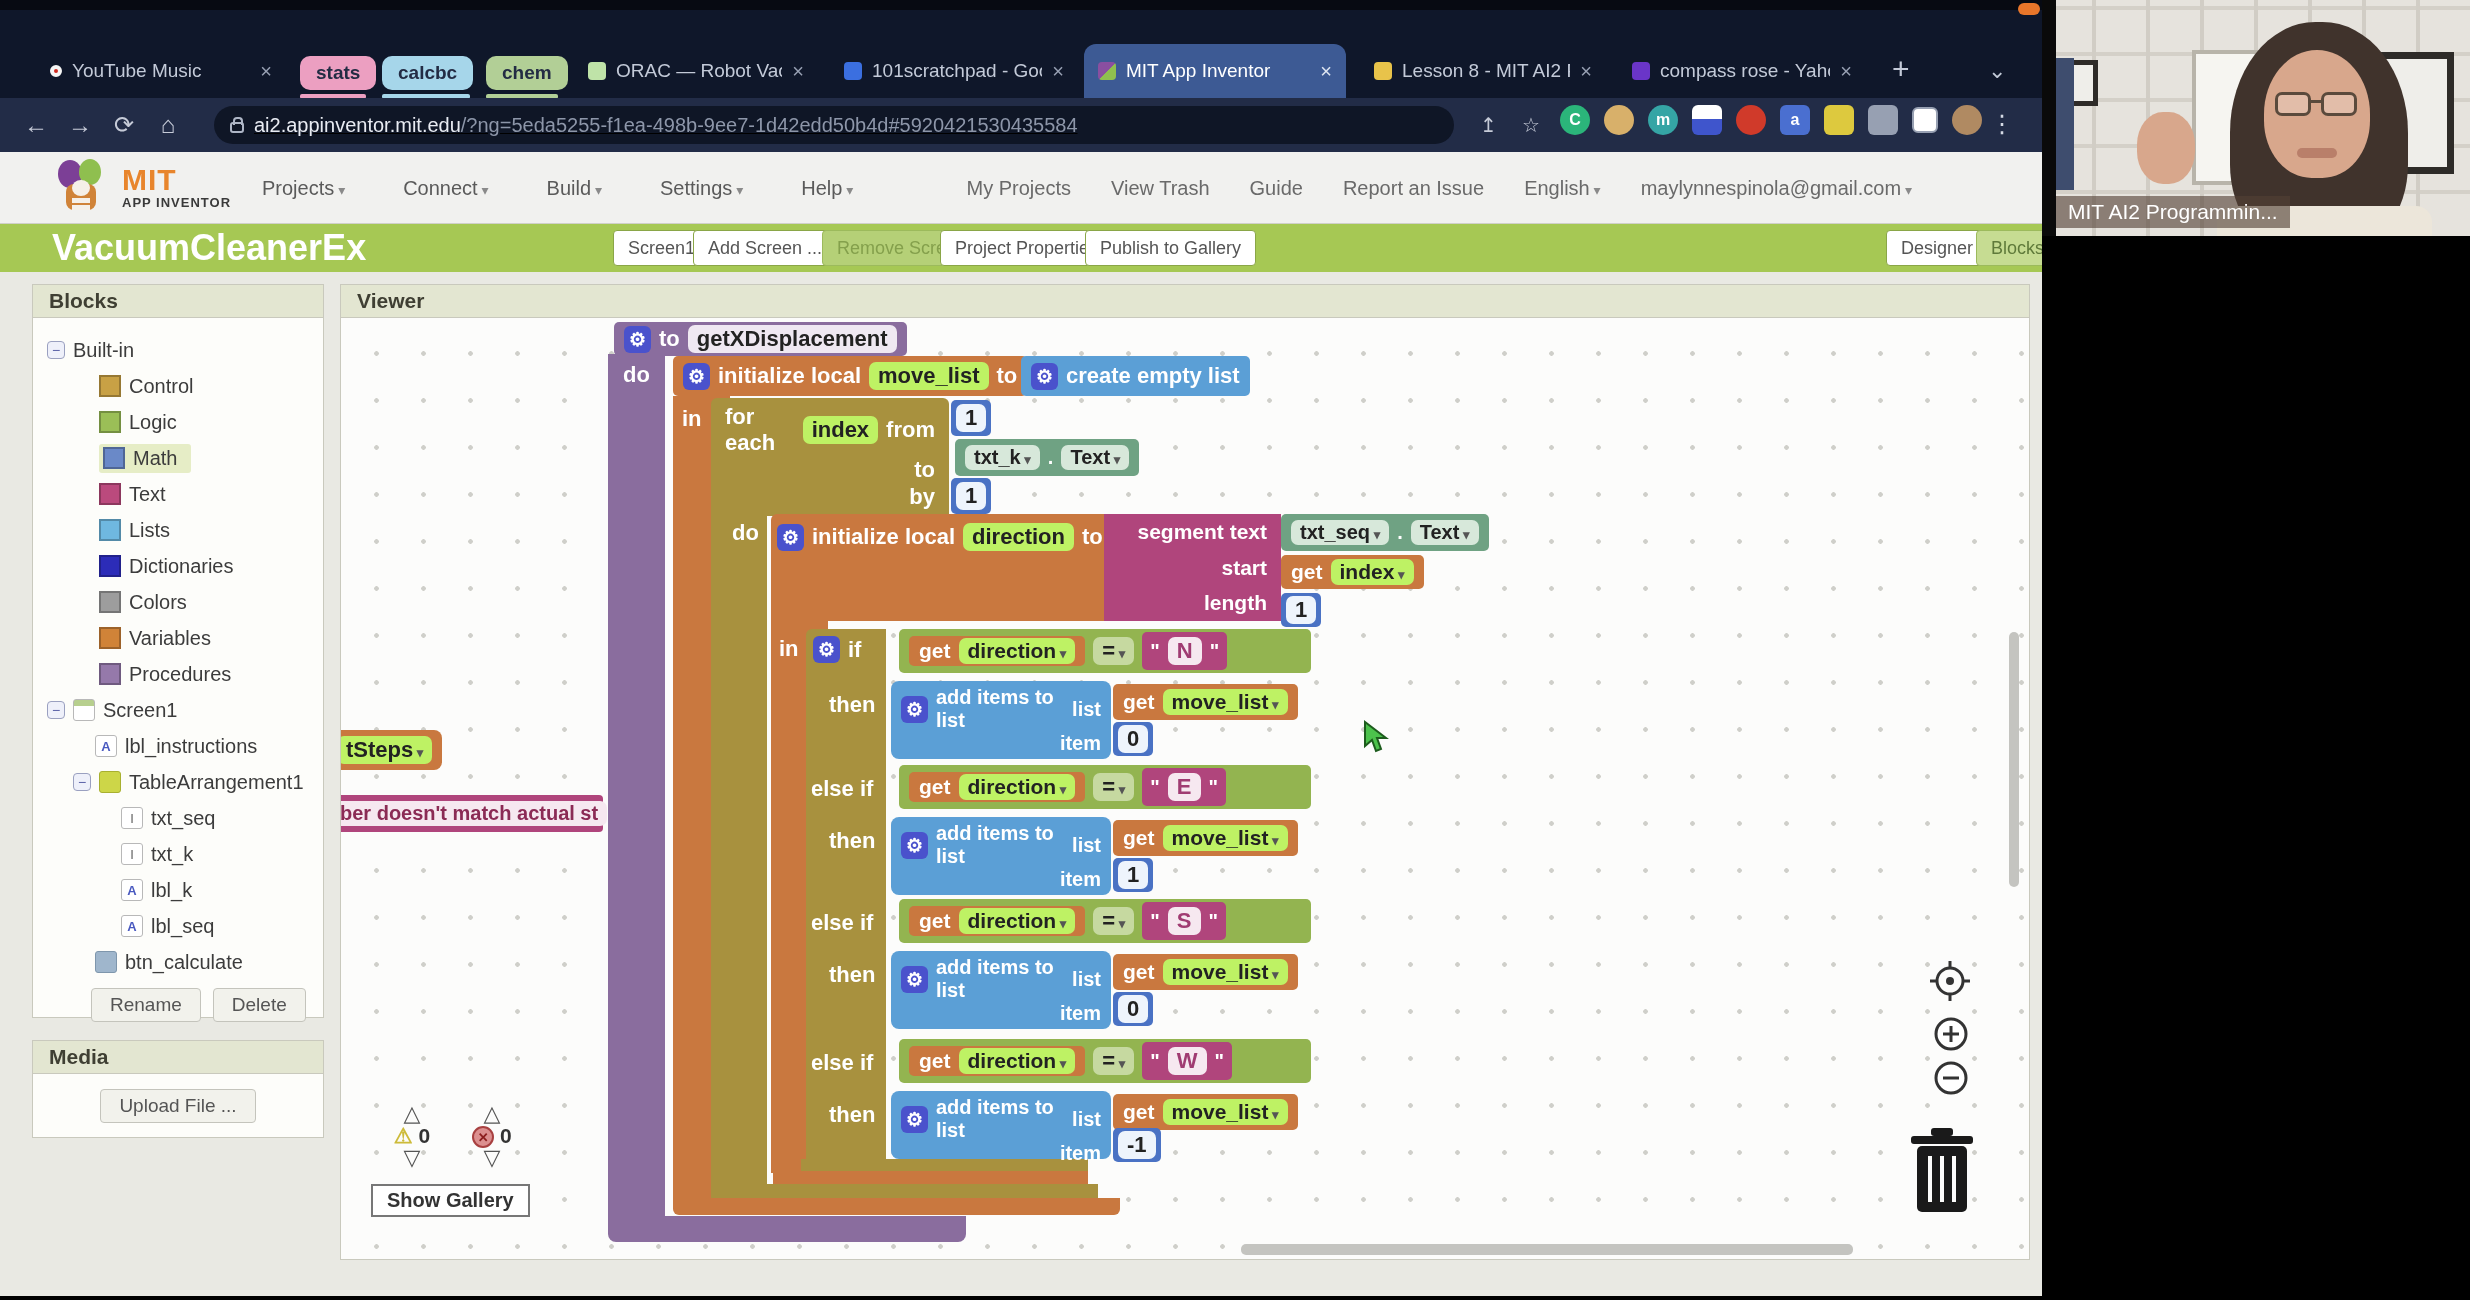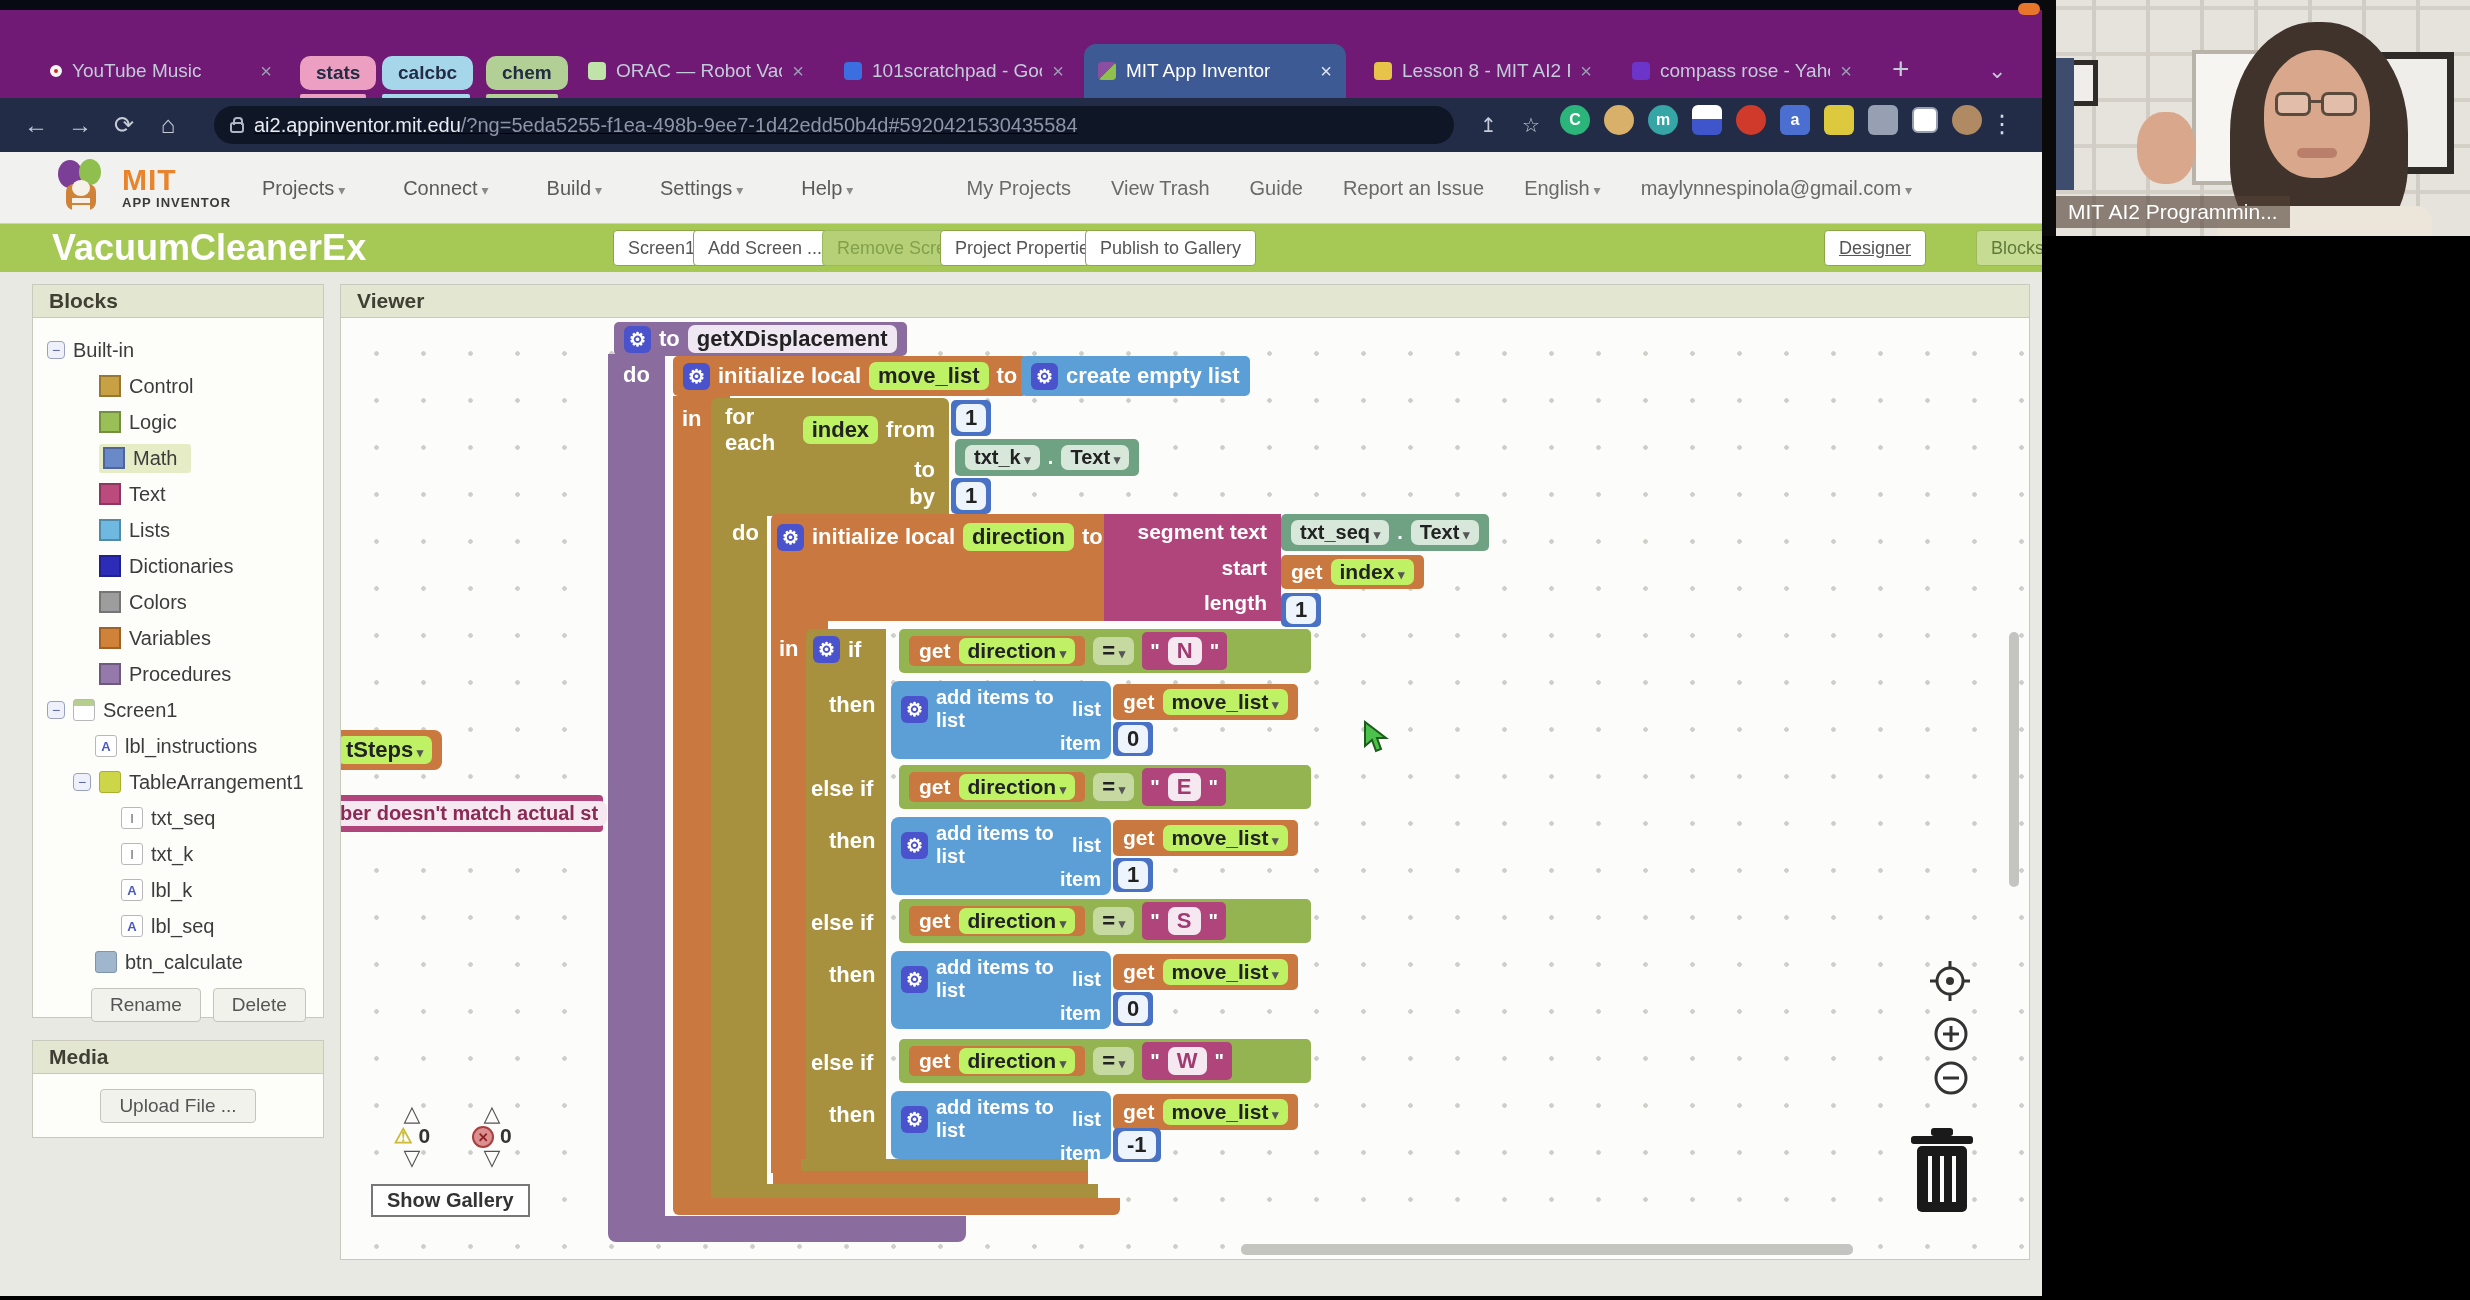--- a/index.html
+++ b/index.html
@@ -2,21 +2,21 @@
 <html><head>
 <meta charset="utf-8">
 <style>
   * { margin:0; padding:0; box-sizing:border-box; }
   html,body { width:2470px; height:1300px; background:#000; overflow:hidden;
               font-family:"Liberation Sans", sans-serif; }
   .abs { position:absolute; }
 
   
   #browser { position:absolute; left:0; top:0; width:2042px; height:1296px; background:#fff; overflow:hidden; }
-  #tabstrip { position:absolute; left:0; top:0; width:2042px; height:98px; background:#701a75; }
+  #tabstrip { position:absolute; left:0; top:0; width:2042px; height:98px; background:#0f172a; }
   #tabstrip::before { content:""; position:absolute; left:0; top:0; width:100%; height:10px; background:#070a12; }
   .tab { position:absolute; top:44px; height:54px; display:flex; align-items:center; gap:10px;
          padding:0 14px; border-radius:12px 12px 0 0; color:#c3cad8; font-size:19px; overflow:hidden; white-space:nowrap; }
   .tab.active { background:#3d5a94; color:#fff; }
   .tab .tlabel { overflow:hidden; text-overflow:clip; flex:1; }
   .tab .close { color:#98a1b4; font-size:20px; flex:0 0 auto; }
   .tab.active .close { color:#dfe6f2; }
   .favicon { width:18px; height:18px; border-radius:4px; flex:0 0 auto; }
   .grouptab { position:absolute; top:56px; height:34px; display:flex; align-items:center;
               padding:0 16px; border-radius:10px; font-size:19px; font-weight:bold; color:#232c44; }
@@ -233,21 +233,21 @@
     </div>
   </div>
 
   <div id="greenbar">
     <span id="projtitle">VacuumCleanerEx</span>
     <div class="gbtn dd" style="left:613px;">Screen1</div>
     <div class="gbtn" style="left:693px;">Add Screen ...</div>
     <div class="gbtn disabled" style="left:822px;">Remove Screen</div>
     <div class="gbtn" style="left:940px;">Project Properties</div>
     <div class="gbtn" style="left:1085px;">Publish to Gallery</div>
-    <div class="gbtn" style="left:1824px;text-decoration:underline;">Designer</div>
+    <div class="gbtn" style="left:1886px;">Designer</div>
     <div class="gbtn current" style="left:1976px;">Blocks</div>
   </div>
 
   <div id="content">
 
     <div id="palette-hdr" class="panelhdr">Blocks</div>
     <div id="palette-panel">
       <div class="treerow" style="margin-top:14px;">
         <span class="expander">−</span>
         <span>Built-in</span>

